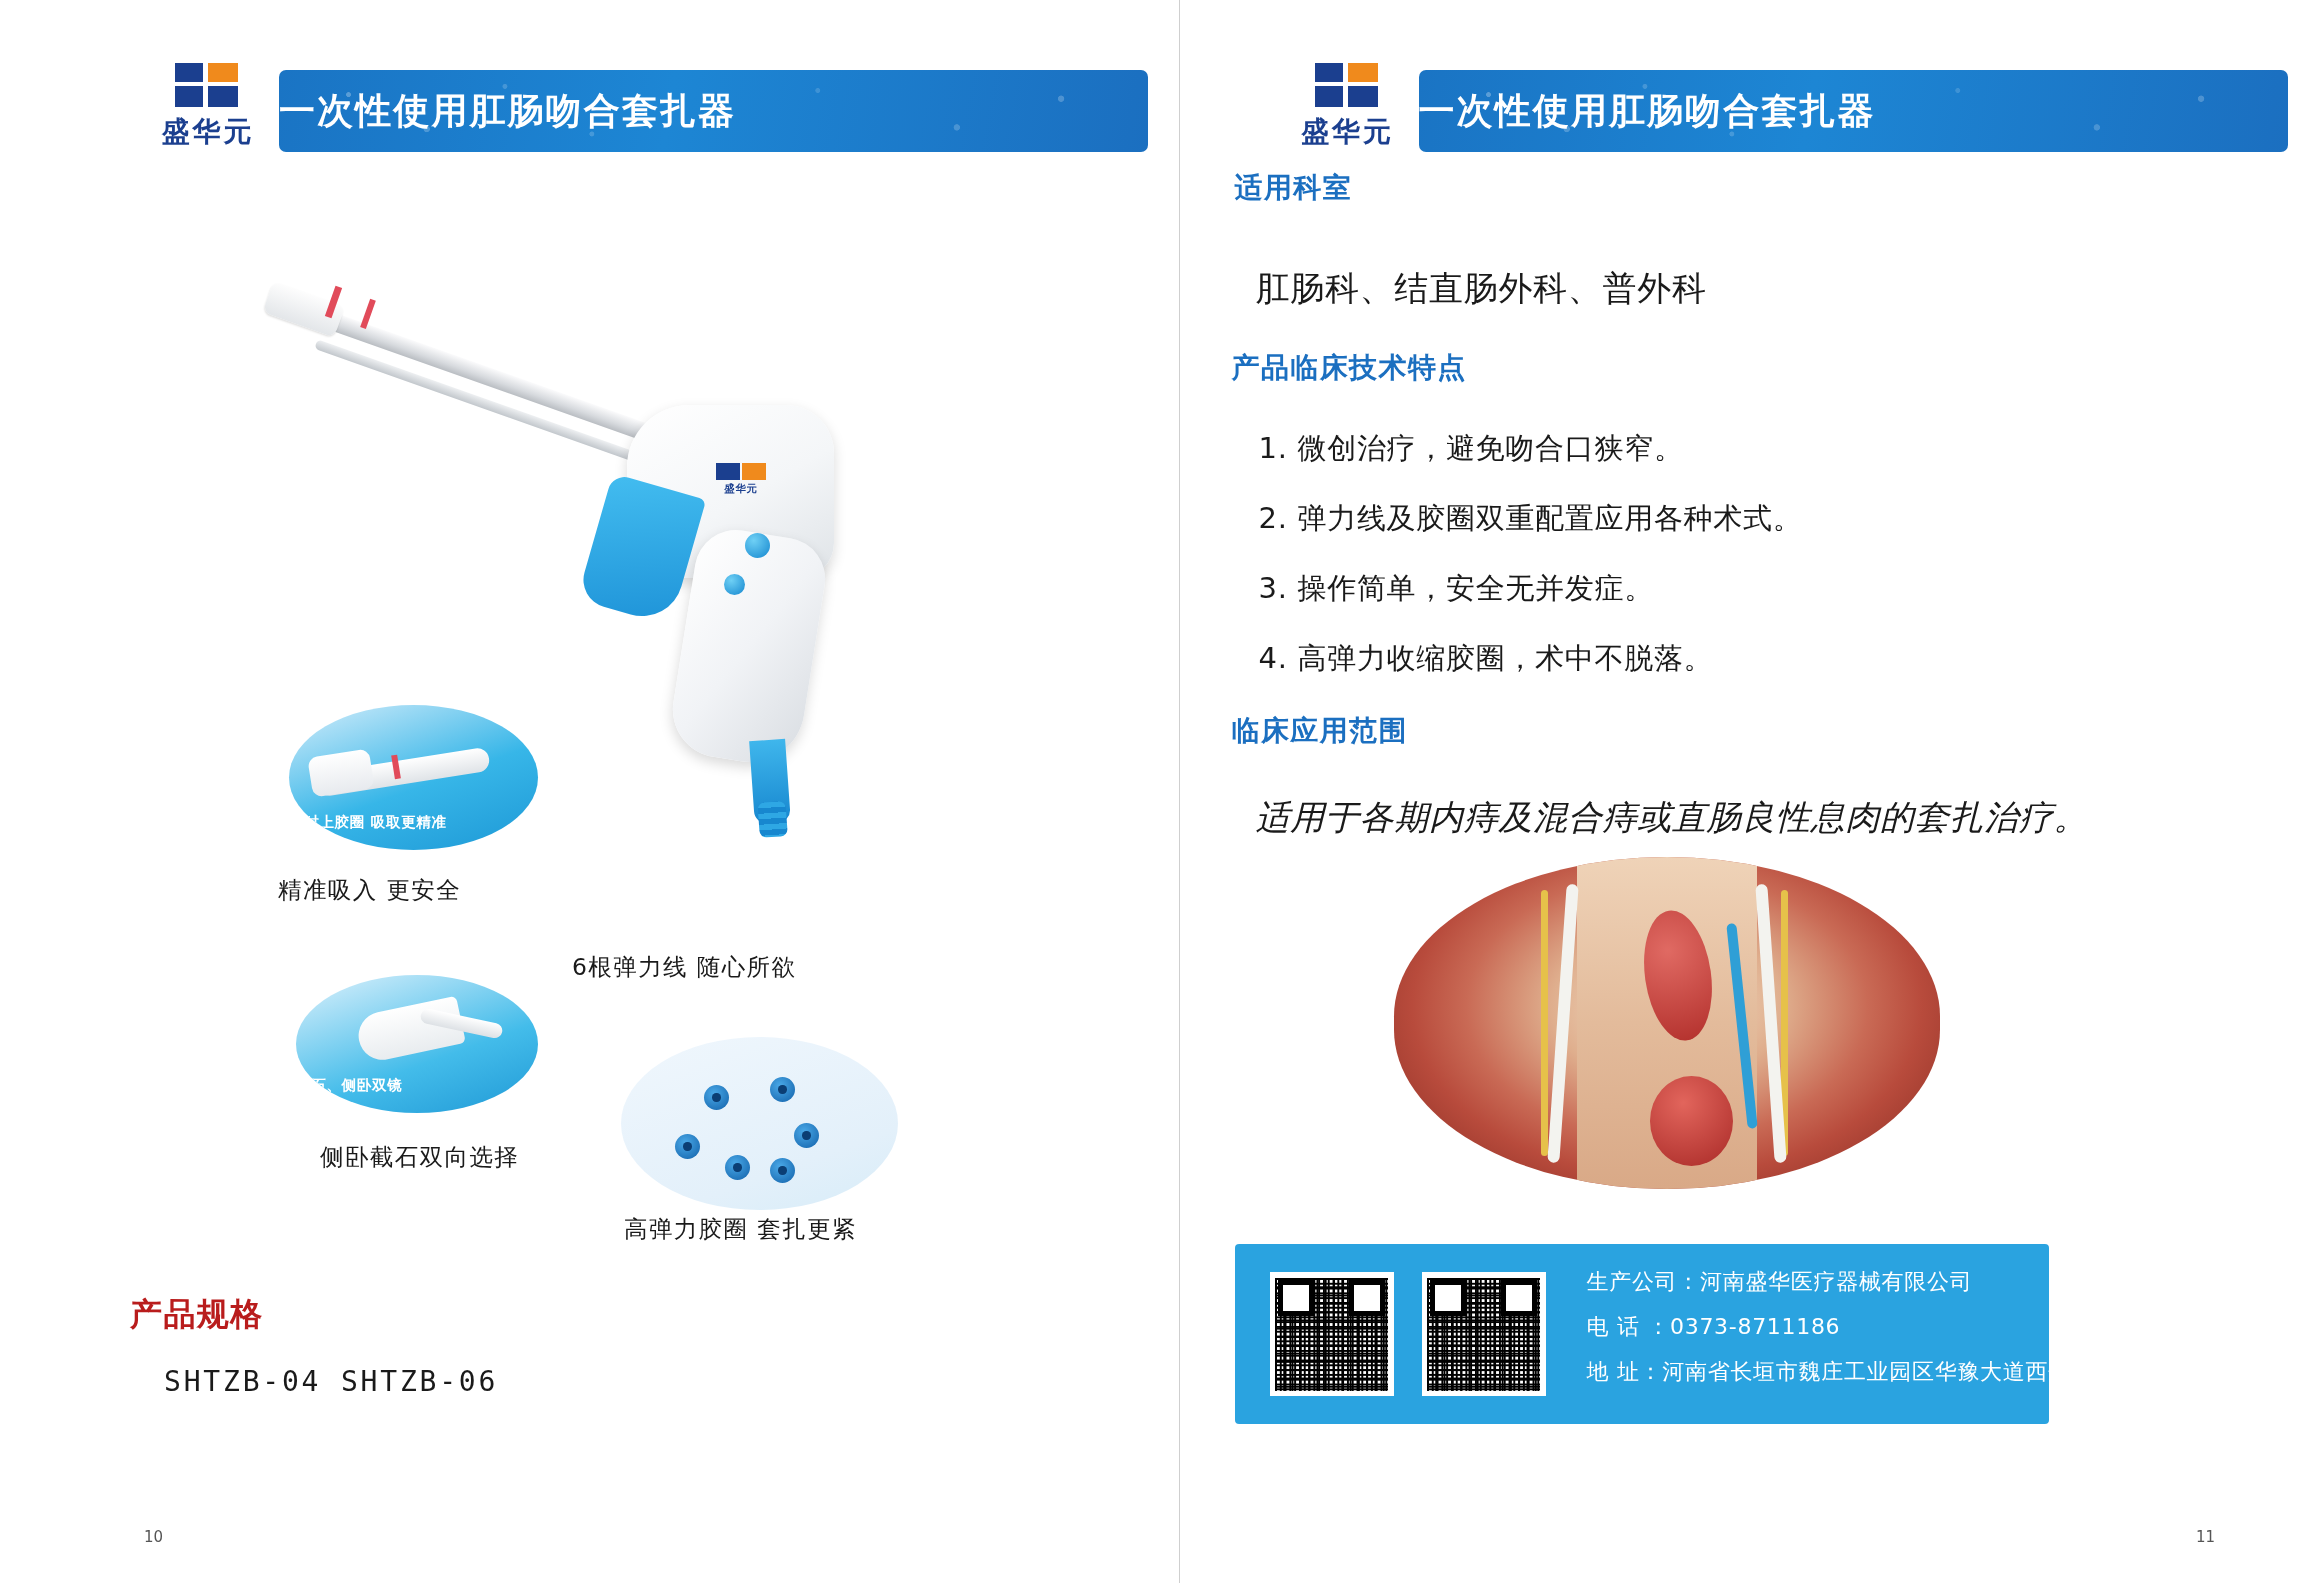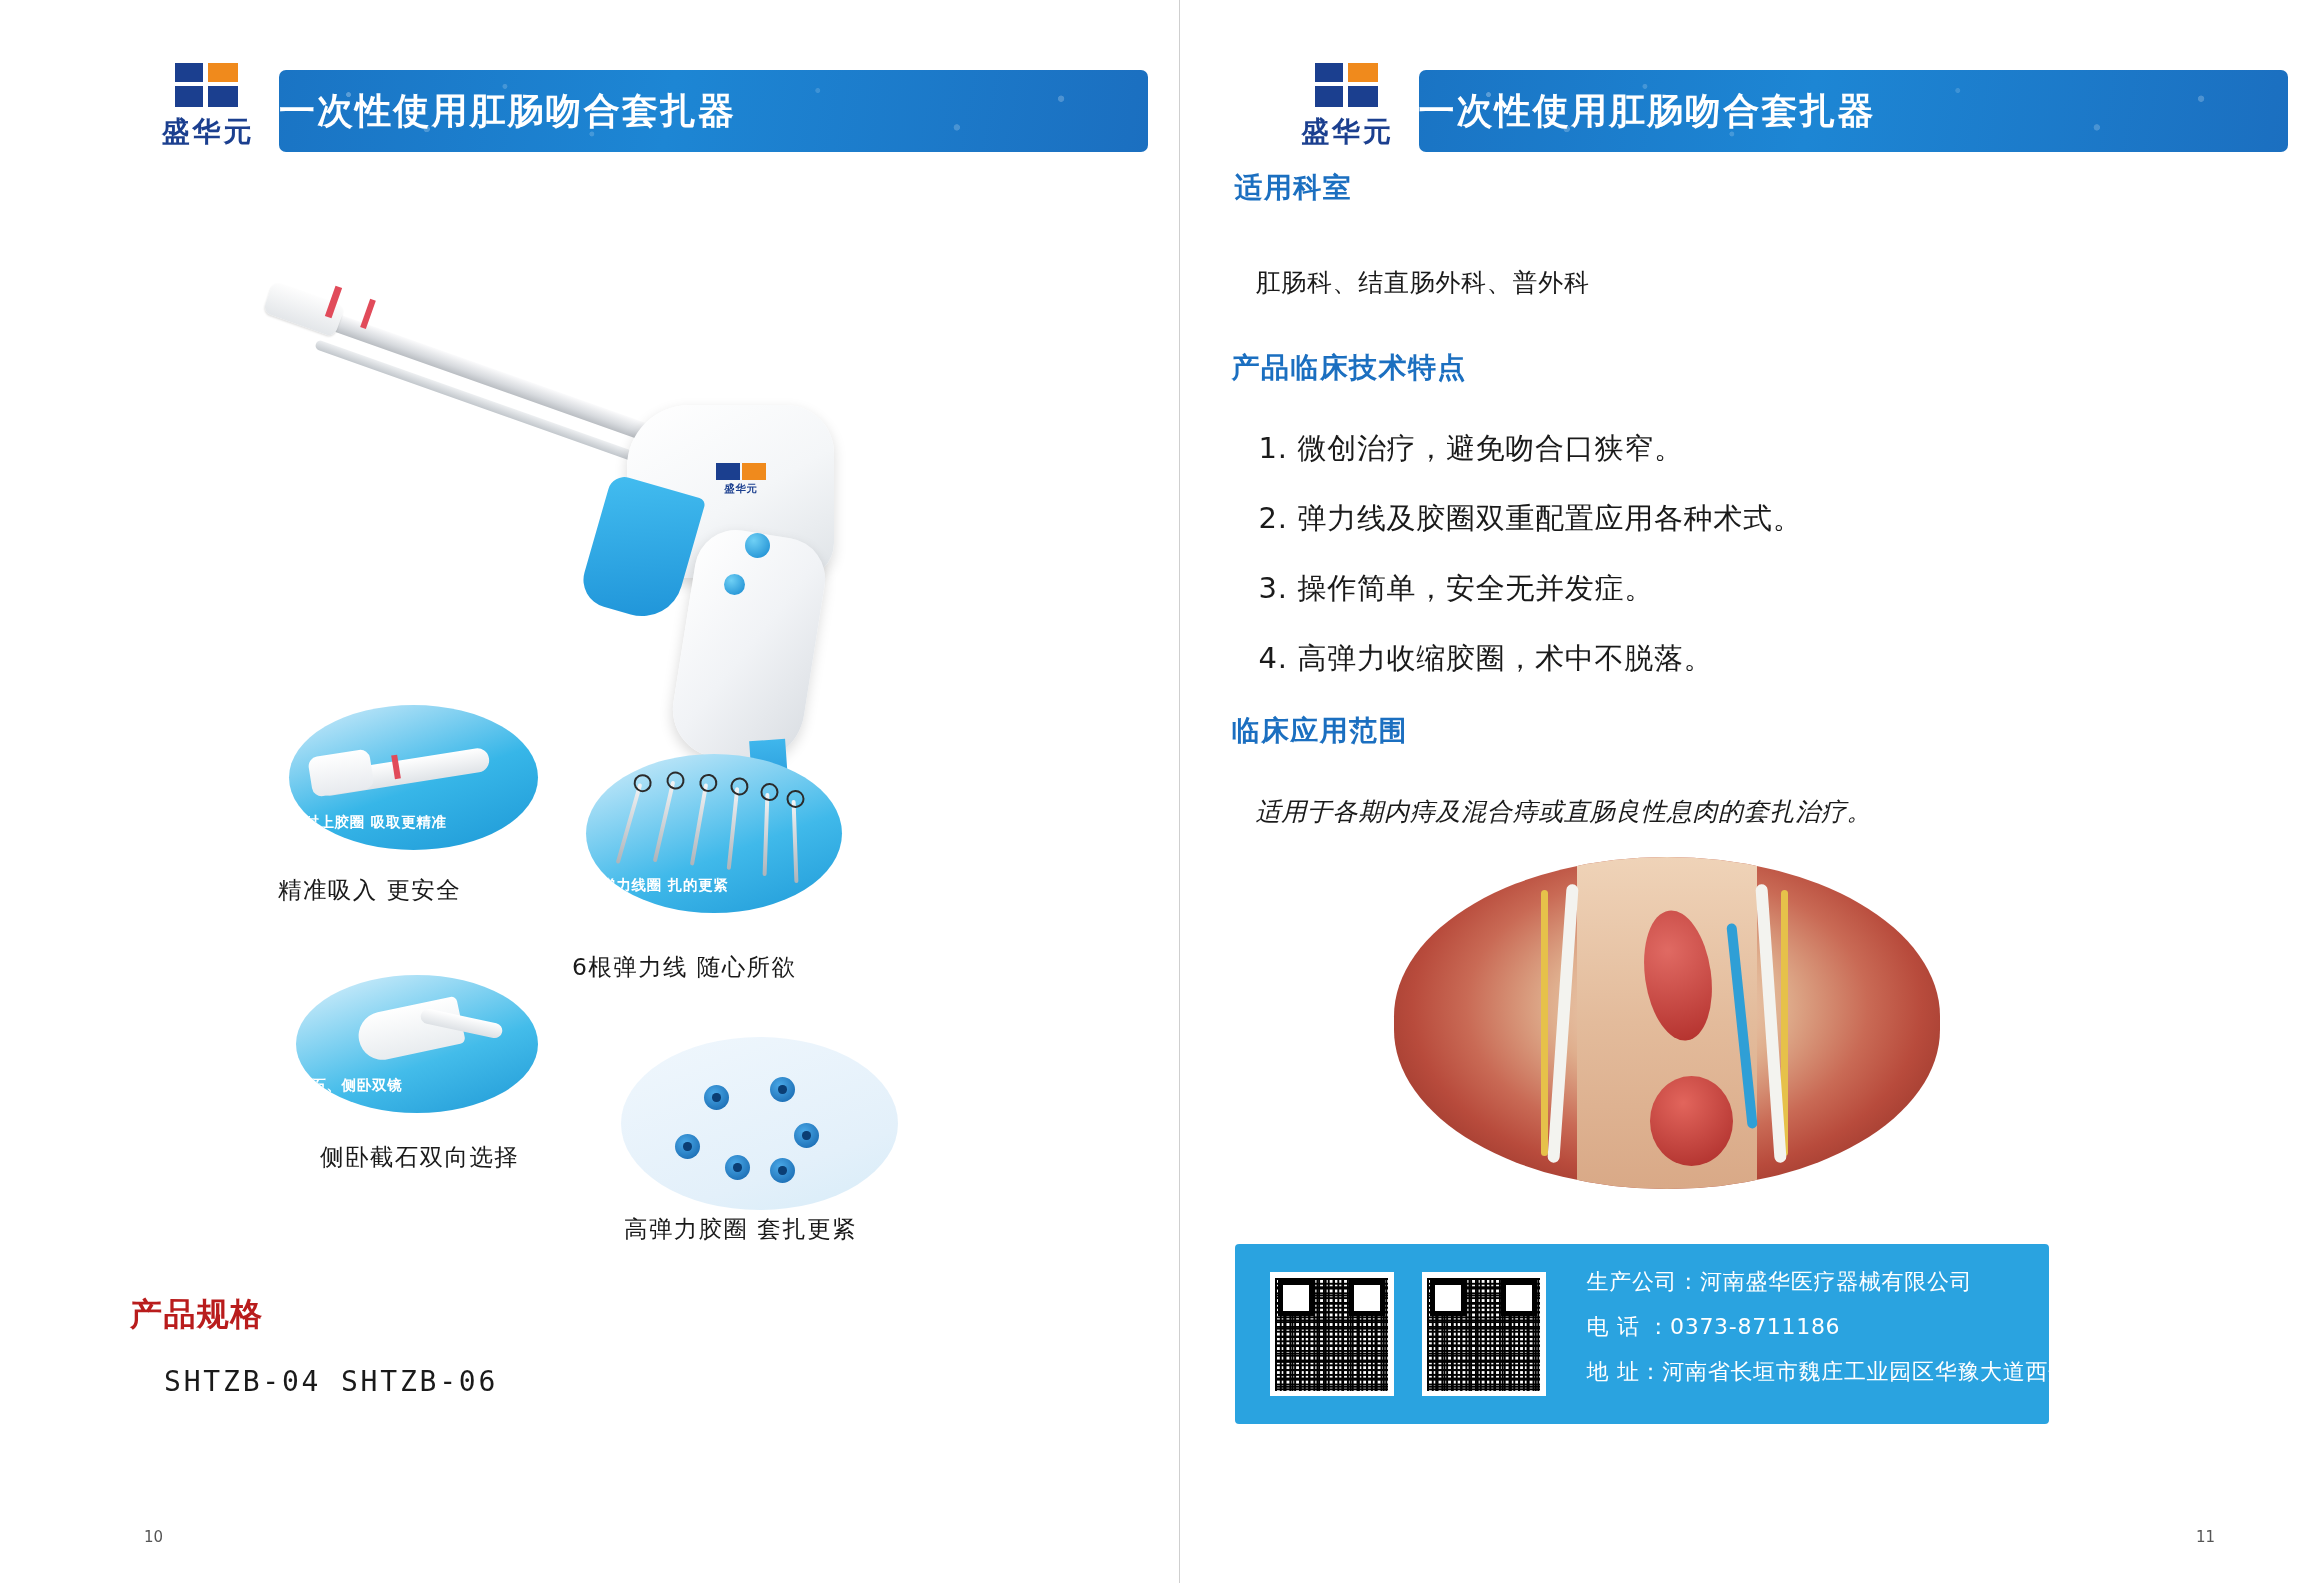--- a/index.html
+++ b/index.html
@@ -108,21 +108,21 @@
        font-family:"DejaVu Sans","Liberation Sans",sans-serif;}
   .spec-val{position:absolute;left:124px;top:1365px;font-size:28px;color:#1a1a1a;letter-spacing:2.8px;
        font-family:"DejaVu Sans Mono","Liberation Mono",monospace;}
   .pgnum{position:absolute;bottom:38px;font-size:15px;color:#555;font-family:"DejaVu Sans",sans-serif;}
   .pgnum.l{left:104px;}
   .pgnum.r{right:104px;}
 
   
   .sec-title{position:absolute;font-size:28px;font-weight:bold;color:#1b6fc0;letter-spacing:1.4px;
        font-family:"DejaVu Sans","Liberation Sans",sans-serif;white-space:nowrap;}
-  .body-txt{position:absolute;font-size:25px;color:#1a1a1a;letter-spacing:0.7px;
+  .body-txt{position:absolute;font-size:34px;color:#1a1a1a;letter-spacing:0.7px;
        font-family:"DejaVu Sans","Liberation Sans",sans-serif;white-space:nowrap;}
   .t-dept{left:1213px;top:235px;}
   .x-dept{left:1234px;top:332px;}
   .t-feat{left:1210px;top:415px;}
   .feat-list{position:absolute;left:1237px;top:494px;}
   .feat-item{font-size:29px;color:#1a1a1a;margin-bottom:30px;letter-spacing:0.7px;
        font-family:"DejaVu Sans","Liberation Sans",sans-serif;white-space:nowrap;}
   .t-scope{left:1210px;top:778px;}
   .x-scope{left:1234px;top:861px;font-style:italic;}
 
@@ -200,29 +200,20 @@
     </div>
 
     <div class="bubble b1">
       <div class="b1-obj"></div>
         <div class="b1-obj2"></div>
         <div class="b1-red"></div>
       <div class="b-cap">及时上胶圈 吸取更精准</div>
     </div>
     <div class="cap cap1">精准吸入 更安全</div>
 
-    <div class="bubble b2">
-      <div class="needle" style="left:41px;top:28px;transform:rotate(16deg);"></div>
-      <div class="needle" style="left:76px;top:26px;transform:rotate(13deg);"></div>
-      <div class="needle" style="left:111px;top:29px;transform:rotate(10deg);"></div>
-      <div class="needle" style="left:145px;top:33px;transform:rotate(6deg);"></div>
-      <div class="needle" style="left:178px;top:39px;transform:rotate(2deg);"></div>
-      <div class="needle" style="left:207px;top:46px;transform:rotate(-2deg);"></div>
-      <div class="b-cap">高弹力线圈 扎的更紧</div>
-    </div>
     <div class="cap cap2">6根弹力线 随心所欲</div>
 
     <div class="bubble b3">
       <div class="b3-obj"></div>
         <div class="b3-obj2"></div>
       <div class="b-cap">截石、侧卧双镜</div>
     </div>
     <div class="cap cap3">侧卧截石双向选择</div>
 
     <div class="bubble b4">

